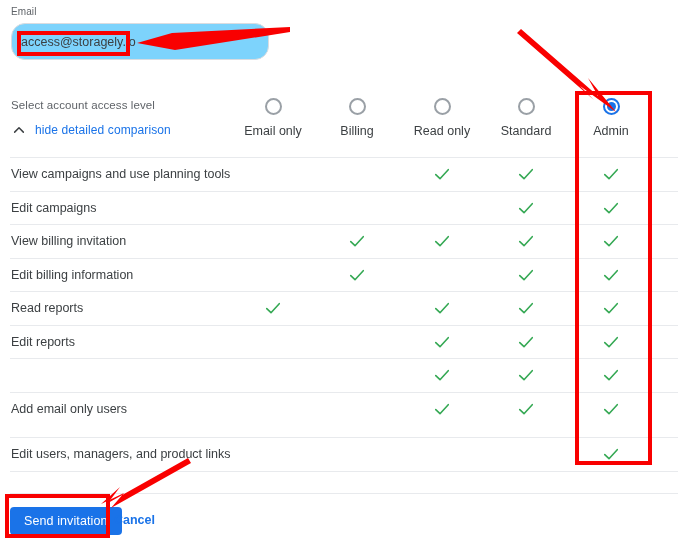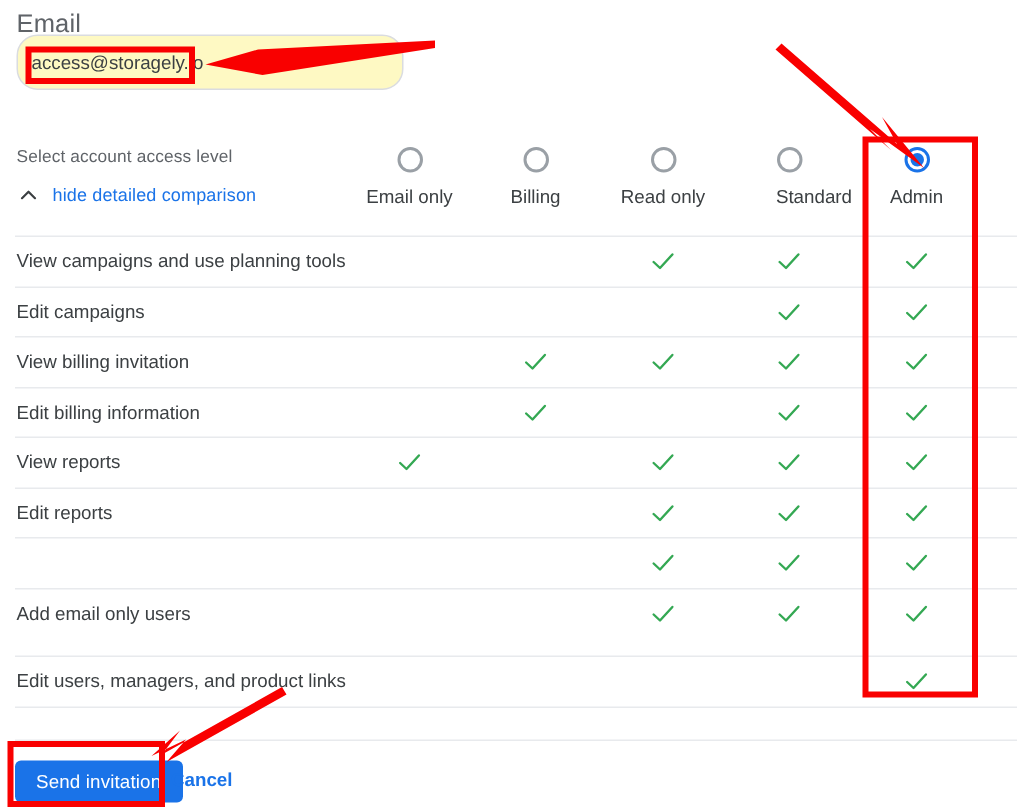--- a/index.html
+++ b/index.html
@@ -18,33 +18,33 @@
 
   
   #email-section {
     position: absolute;
     left: 0; top: 0;
     width: 688px;
   }
   #email-label {
     position: absolute;
     left: 11px; top: 6px;
-    font-size: 17px;
+    font-size: 10px;
     color: #5f6368;
     letter-spacing: .1px;
     text-align: center;
   }
   #email-input-wrap {
     position: absolute;
     left: 11px; top: 23px;
     width: 258px; height: 37px;
     border: 1px solid #dadce0;
     border-radius: 14px;
     box-sizing: border-box;
-    background: #fef9c3;
+    background: #7dd3fc;
   }
   #email-input {
     position: absolute;
     left: 9px; top: 7px;
     width: 240px; height: 22px;
     border: 0; outline: 0;
     padding: 0;
     font-family: "Liberation Sans", sans-serif;
     font-size: 12.5px;
     color: #3c4043;
@@ -222,21 +222,21 @@
       <div class="radio-label">Email only</div>
     </div>
     <div class="radio-col" style="left: 357px;">
       <div class="radio-ring"></div>
       <div class="radio-label">Billing</div>
     </div>
     <div class="radio-col" style="left: 442px;">
       <div class="radio-ring"></div>
       <div class="radio-label">Read only</div>
     </div>
-    <div class="radio-col" style="left: 526px; text-align: right;">
+    <div class="radio-col" style="left: 526px;">
       <div class="radio-ring"></div>
       <div class="radio-label">Standard</div>
     </div>
     <div class="radio-col selected" style="left: 611px;">
       <div class="radio-ring"></div>
       <div class="radio-label">Admin</div>
     </div>
   </div>
 
 <div id="comparison-table">
@@ -306,21 +306,21 @@
           <path d="M4.5 12.8 L9.6 17.6 L19.5 6.8" fill="none" stroke="#34a853" stroke-width="1.9" stroke-linecap="round" stroke-linejoin="round"></path>
         </svg>
       </div>
       <div class="tcheck" style="left: 601px;">
         <svg viewBox="0 0 24 24" width="20" height="20">
           <path d="M4.5 12.8 L9.6 17.6 L19.5 6.8" fill="none" stroke="#34a853" stroke-width="1.9" stroke-linecap="round" stroke-linejoin="round"></path>
         </svg>
       </div>
     </div>
     <div class="trow">
-      <div class="trow-label">View reports</div>
+      <div class="trow-label">Read reports</div>
       <div class="tcheck" style="left: 263px;">
         <svg viewBox="0 0 24 24" width="20" height="20">
           <path d="M4.5 12.8 L9.6 17.6 L19.5 6.8" fill="none" stroke="#34a853" stroke-width="1.9" stroke-linecap="round" stroke-linejoin="round"></path>
         </svg>
       </div>
       <div class="tcheck" style="left: 432px;">
         <svg viewBox="0 0 24 24" width="20" height="20">
           <path d="M4.5 12.8 L9.6 17.6 L19.5 6.8" fill="none" stroke="#34a853" stroke-width="1.9" stroke-linecap="round" stroke-linejoin="round"></path>
         </svg>
       </div>

